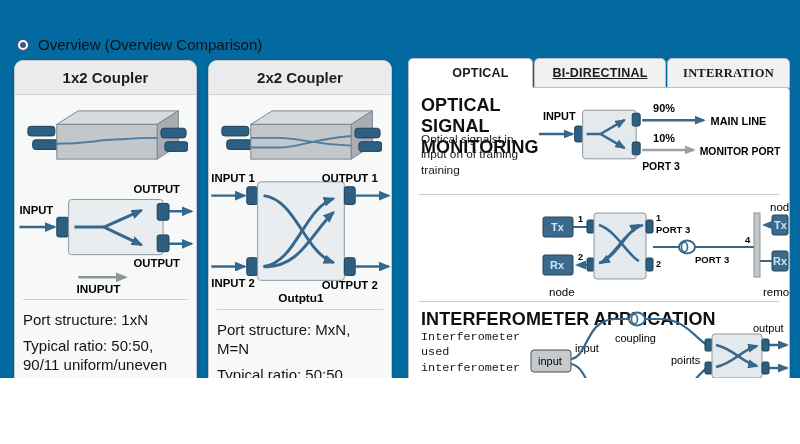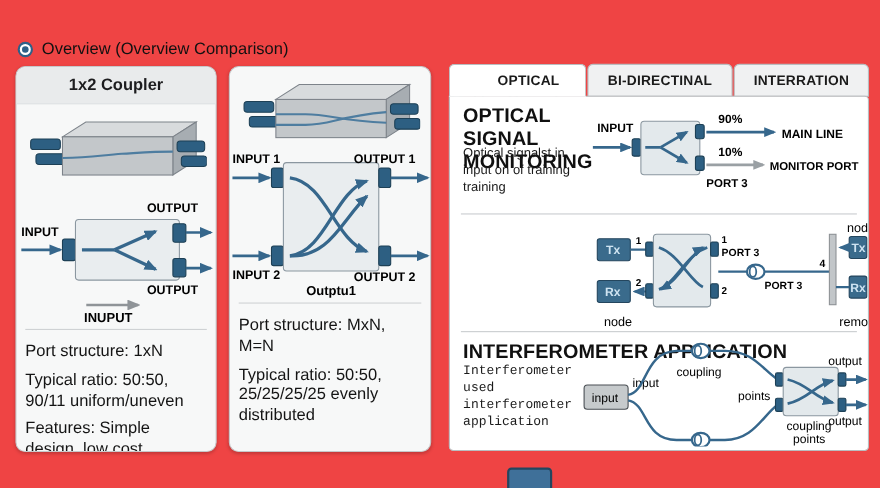--- a/index.html
+++ b/index.html
@@ -1,16 +1,16 @@
 <!DOCTYPE html>
 <html><head>
 <meta charset="utf-8">
 <style>
   html,body{margin:0;padding:0;background:#fff;}
-  .stage{position:relative;width:800px;height:444px;background:#ef4444;overflow:hidden;
+  .stage{position:relative;width:800px;height:378px;background:#0369a1;overflow:hidden;
          font-family:"Liberation Sans",sans-serif;color:#1b1b1b;}
   svg text{font-family:"Liberation Sans",sans-serif;}
   
   .radio-row{position:absolute;display:flex;align-items:center;gap:8px;font-size:15px;color:#111;}
   .radio{width:14px;height:14px;border-radius:50%;background:#fff;box-sizing:border-box;}
   .radio.sel{border:2px solid #2d6088;position:relative;}
   .radio.sel::after{content:"";position:absolute;left:2px;top:2px;width:6px;height:6px;border-radius:50%;background:#2d6088;}
   .radio.unsel{border:2px solid #8a8f94;}
   
   .card{position:absolute;top:60px;width:183px;height:351px;background:#f7f8f8;border:1px solid #c6c8ca;
@@ -99,20 +99,21 @@
       <div class="card-divider"></div>
       <div class="specs">
         <p>Port structure: 1xN</p>
         <p>Typical ratio: 50:50, 90/11 uniform/uneven</p>
         <p>Features: Simple design, low cost</p>
       </div>
     </div>
   </div>
 
   <div class="card" style="left:208px;width:184px;">
+    <div class="card-header">2x2 Coupler</div>
     <div class="card-body">
 
       <svg class="dev-svg" width="164" height="64" viewBox="0 0 170 66">
         <rect x="4" y="24" width="28" height="10" rx="3" fill="#2d5f82" stroke="#1d4056"></rect>
         <rect x="9" y="38" width="28" height="10" rx="3" fill="#2d5f82" stroke="#1d4056"></rect>
         <polygon points="34,22 56,8 160,8 138,22" fill="#d8dbdd" stroke="#7d838a"></polygon>
         <polygon points="138,22 160,8 160,44 138,58" fill="#a7adb2" stroke="#7d838a"></polygon>
         <rect x="34" y="22" width="104" height="36" fill="#c3c7ca" stroke="#7d838a"></rect>
         <path d="M34,36 H62 C86,36 92,42 138,44" fill="none" stroke="#4e7da0" stroke-width="2"></path>
         <path d="M34,46 H62 C86,46 92,38 138,34" fill="none" stroke="#4e7da0" stroke-width="2"></path>
@@ -150,22 +151,22 @@
         <p>Port structure: MxN, M=N</p>
         <p>Typical ratio: 50:50, 25/25/25/25 evenly distributed</p>
 
       </div>
     </div>
   </div>
 
   <div class="panel">
     <div class="tabs">
       <div class="tab active" style="width:125px;">OPTICAL</div>
-      <div class="tab" style="width:132px;margin-left:1px;">BI-DIRECTINAL</div>
-      <div class="tab" style="width:123px;margin-left:1px;">INTERRATION</div>
+      <div class="tab" style="width:132px;margin-left:1px;text-decoration:underline;">BI-DIRECTINAL</div>
+      <div class="tab" style="width:123px;margin-left:1px;font-family:Liberation Serif, serif;">INTERRATION</div>
     </div>
 
     <div class="panel-body">
 
       <div class="section">
         <div class="sec-title" style="width:135px;">OPTICAL SIGNAL MONITORING</div>
         <div class="sec-desc" style="top:44px;width:112px;">Optical signalst in input on of training training</div>
         <svg class="uc-svg" style="left:128px;top:6px;" width="248" height="86" viewBox="0 0 250 86">
           <defs>
             <marker id="u1b" markerUnits="userSpaceOnUse" markerWidth="11" markerHeight="9" refX="9" refY="4.5" orient="auto">

